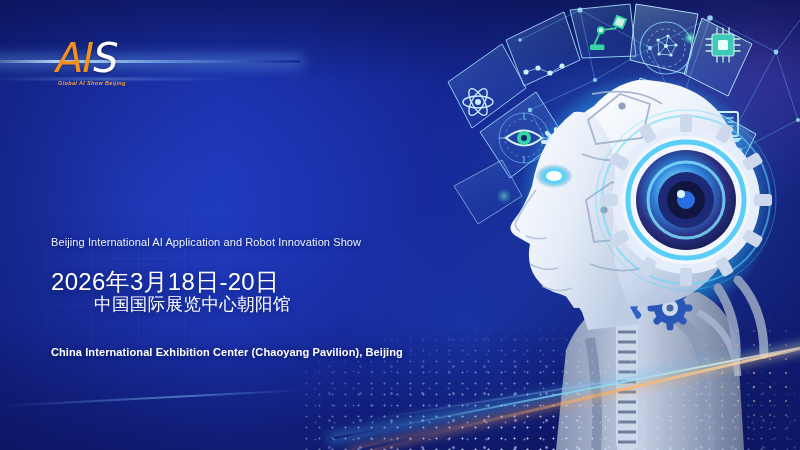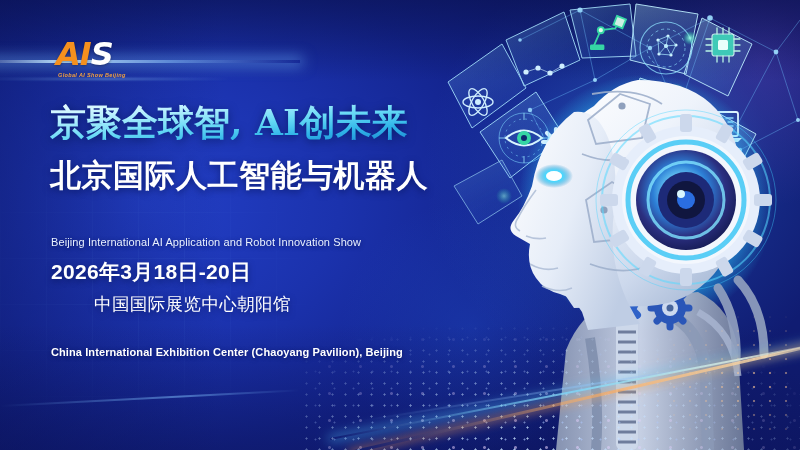--- a/index.html
+++ b/index.html
@@ -103,21 +103,21 @@
   
   .robot { position: absolute; left: 470px; top: 50px; width: 340px; height: 400px; }
 
   
   .content {
     position: absolute; left: 48px; top: 0; width: 470px; height: 450px;
   }
   .logo { position: absolute; left: 8px; top: 38px; }
   .logo-wordmark {
     font-family: "DejaVu Sans", sans-serif;
-    font-size: 32px; font-weight: 700; font-style: italic;
+    font-size: 40px; font-weight: 400; font-style: italic;
     letter-spacing: -1px; line-height: 1;
   }
   .logo-ai { color: #f5901e; text-shadow: 0 1px 3px rgba(0,0,0,.35); }
   .logo-s  { color: #ffffff; text-shadow: 0 1px 3px rgba(0,0,0,.35); }
   .logo-tag {
     margin-top: 2px; margin-left: 2px;
     font-size: 5.5px; font-weight: 700; font-style: italic;
     color: #f5a33e; letter-spacing: .35px; white-space: nowrap;
   }
 
@@ -140,22 +140,22 @@
     white-space: nowrap;
   }
   .title-en {
     position: absolute; left: 3px; top: 236px;
     color: #e9f1ff; font-size: 11px; font-weight: 400;
     letter-spacing: .1px; white-space: nowrap;
     text-shadow: 0 1px 4px rgba(4,14,70,.6);
   }
 
   .date-cn {
-    position: absolute; left: 3px; top: 258px;
-    color: #ffffff; font-size: 21px; font-weight: 700;
+    position: absolute; left: 3px; top: 266px;
+    color: #ffffff; font-size: 24px; font-weight: 400;
     letter-spacing: .3px; white-space: nowrap;
     text-shadow: 0 2px 6px rgba(4,14,70,.55);
   }
   .venue-cn {
     position: absolute; left: 3px; top: 292px;
     color: #ffffff; font-size: 17.5px; font-weight: 400;
     letter-spacing: .4px; white-space: nowrap;
     text-shadow: 0 2px 6px rgba(4,14,70,.55);
     margin-left: 43px;
   }
@@ -482,23 +482,22 @@
   <div class="sweep sweep-b"></div>
   <div class="sweep sweep-d"></div>
 
   <div class="content">
 
     <div class="logo">
       <div class="logo-wordmark"><span class="logo-ai">AI</span><span class="logo-s">S</span></div>
       <div class="logo-tag">Global AI Show Beijing</div>
     </div>
 
-    <div class="headline">京聚全球智, AI创未来</div>
-
-    <div class="title-cn"><span>北京国际人工智能与机器人</span><br></div>
+
+    <div class="title-cn"><br></div>
 
     <div class="title-en">Beijing International AI Application and Robot Innovation Show</div>
 
     <div class="date-cn">2026年3月18日-20日</div>
     <div class="venue-cn">中国国际展览中心朝阳馆</div>
     <div class="venue-en">China International Exhibition Center (Chaoyang Pavilion), Beijing</div>
 
   </div>
 </div>
 

